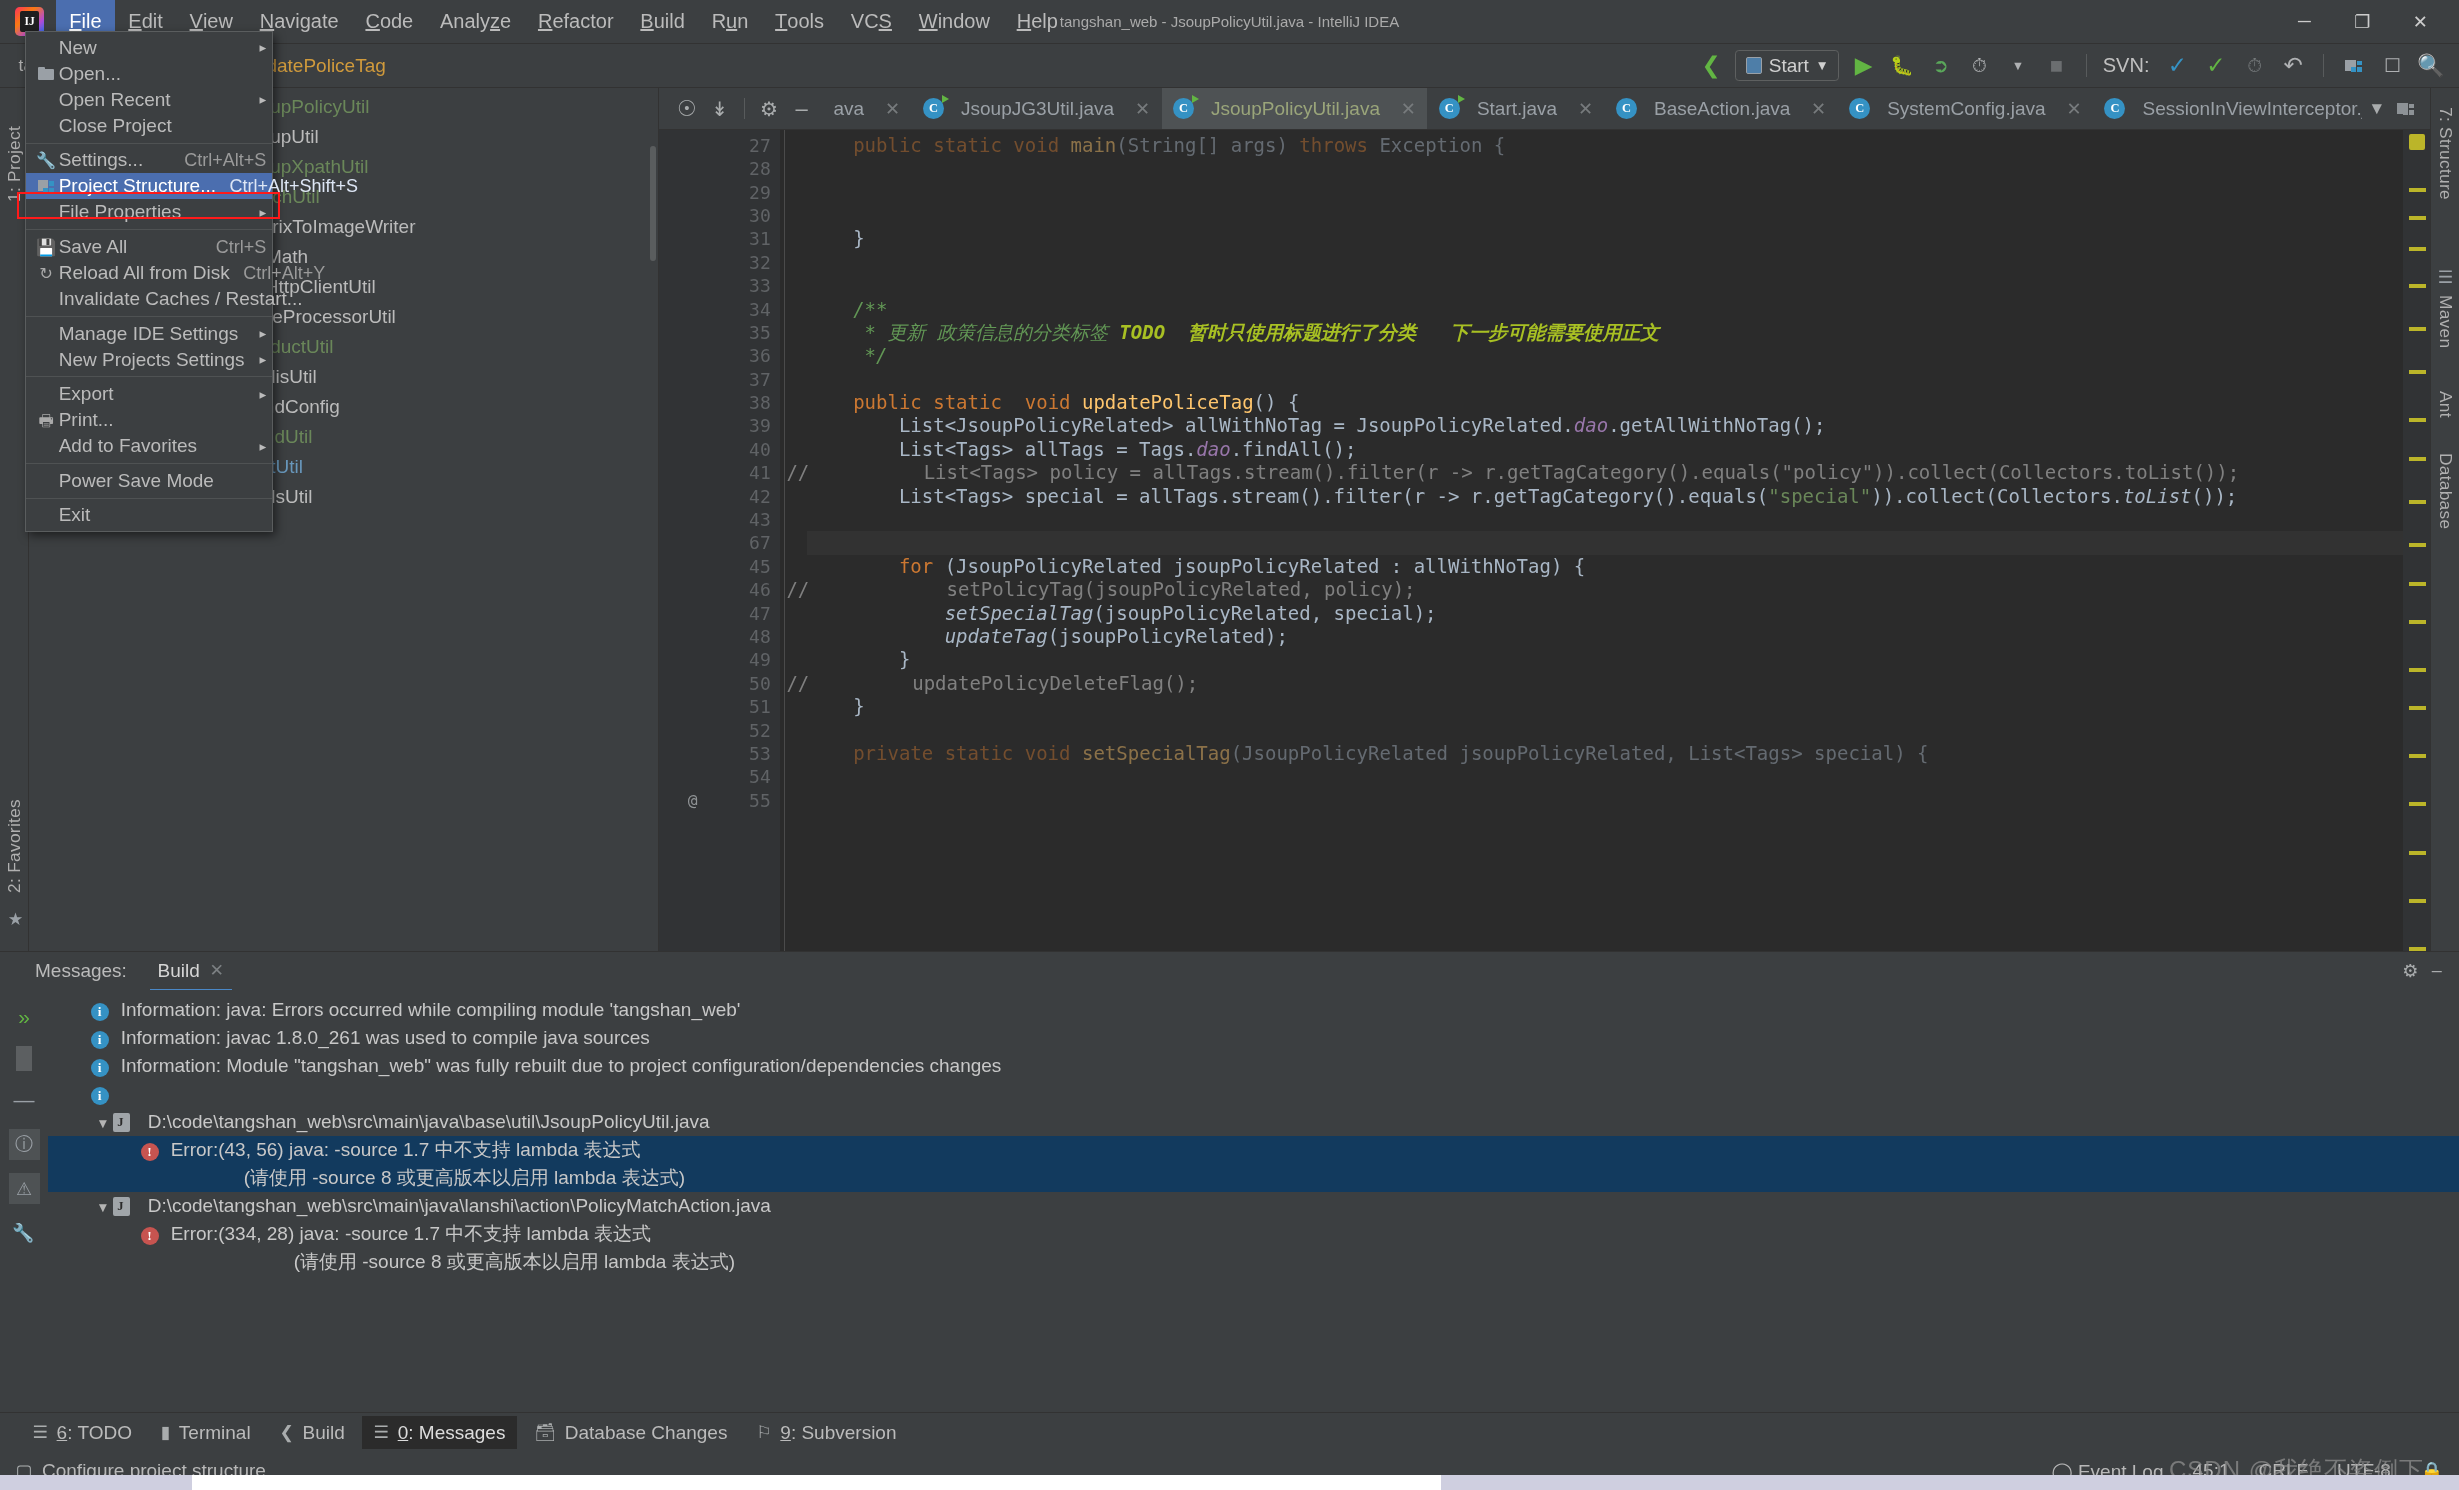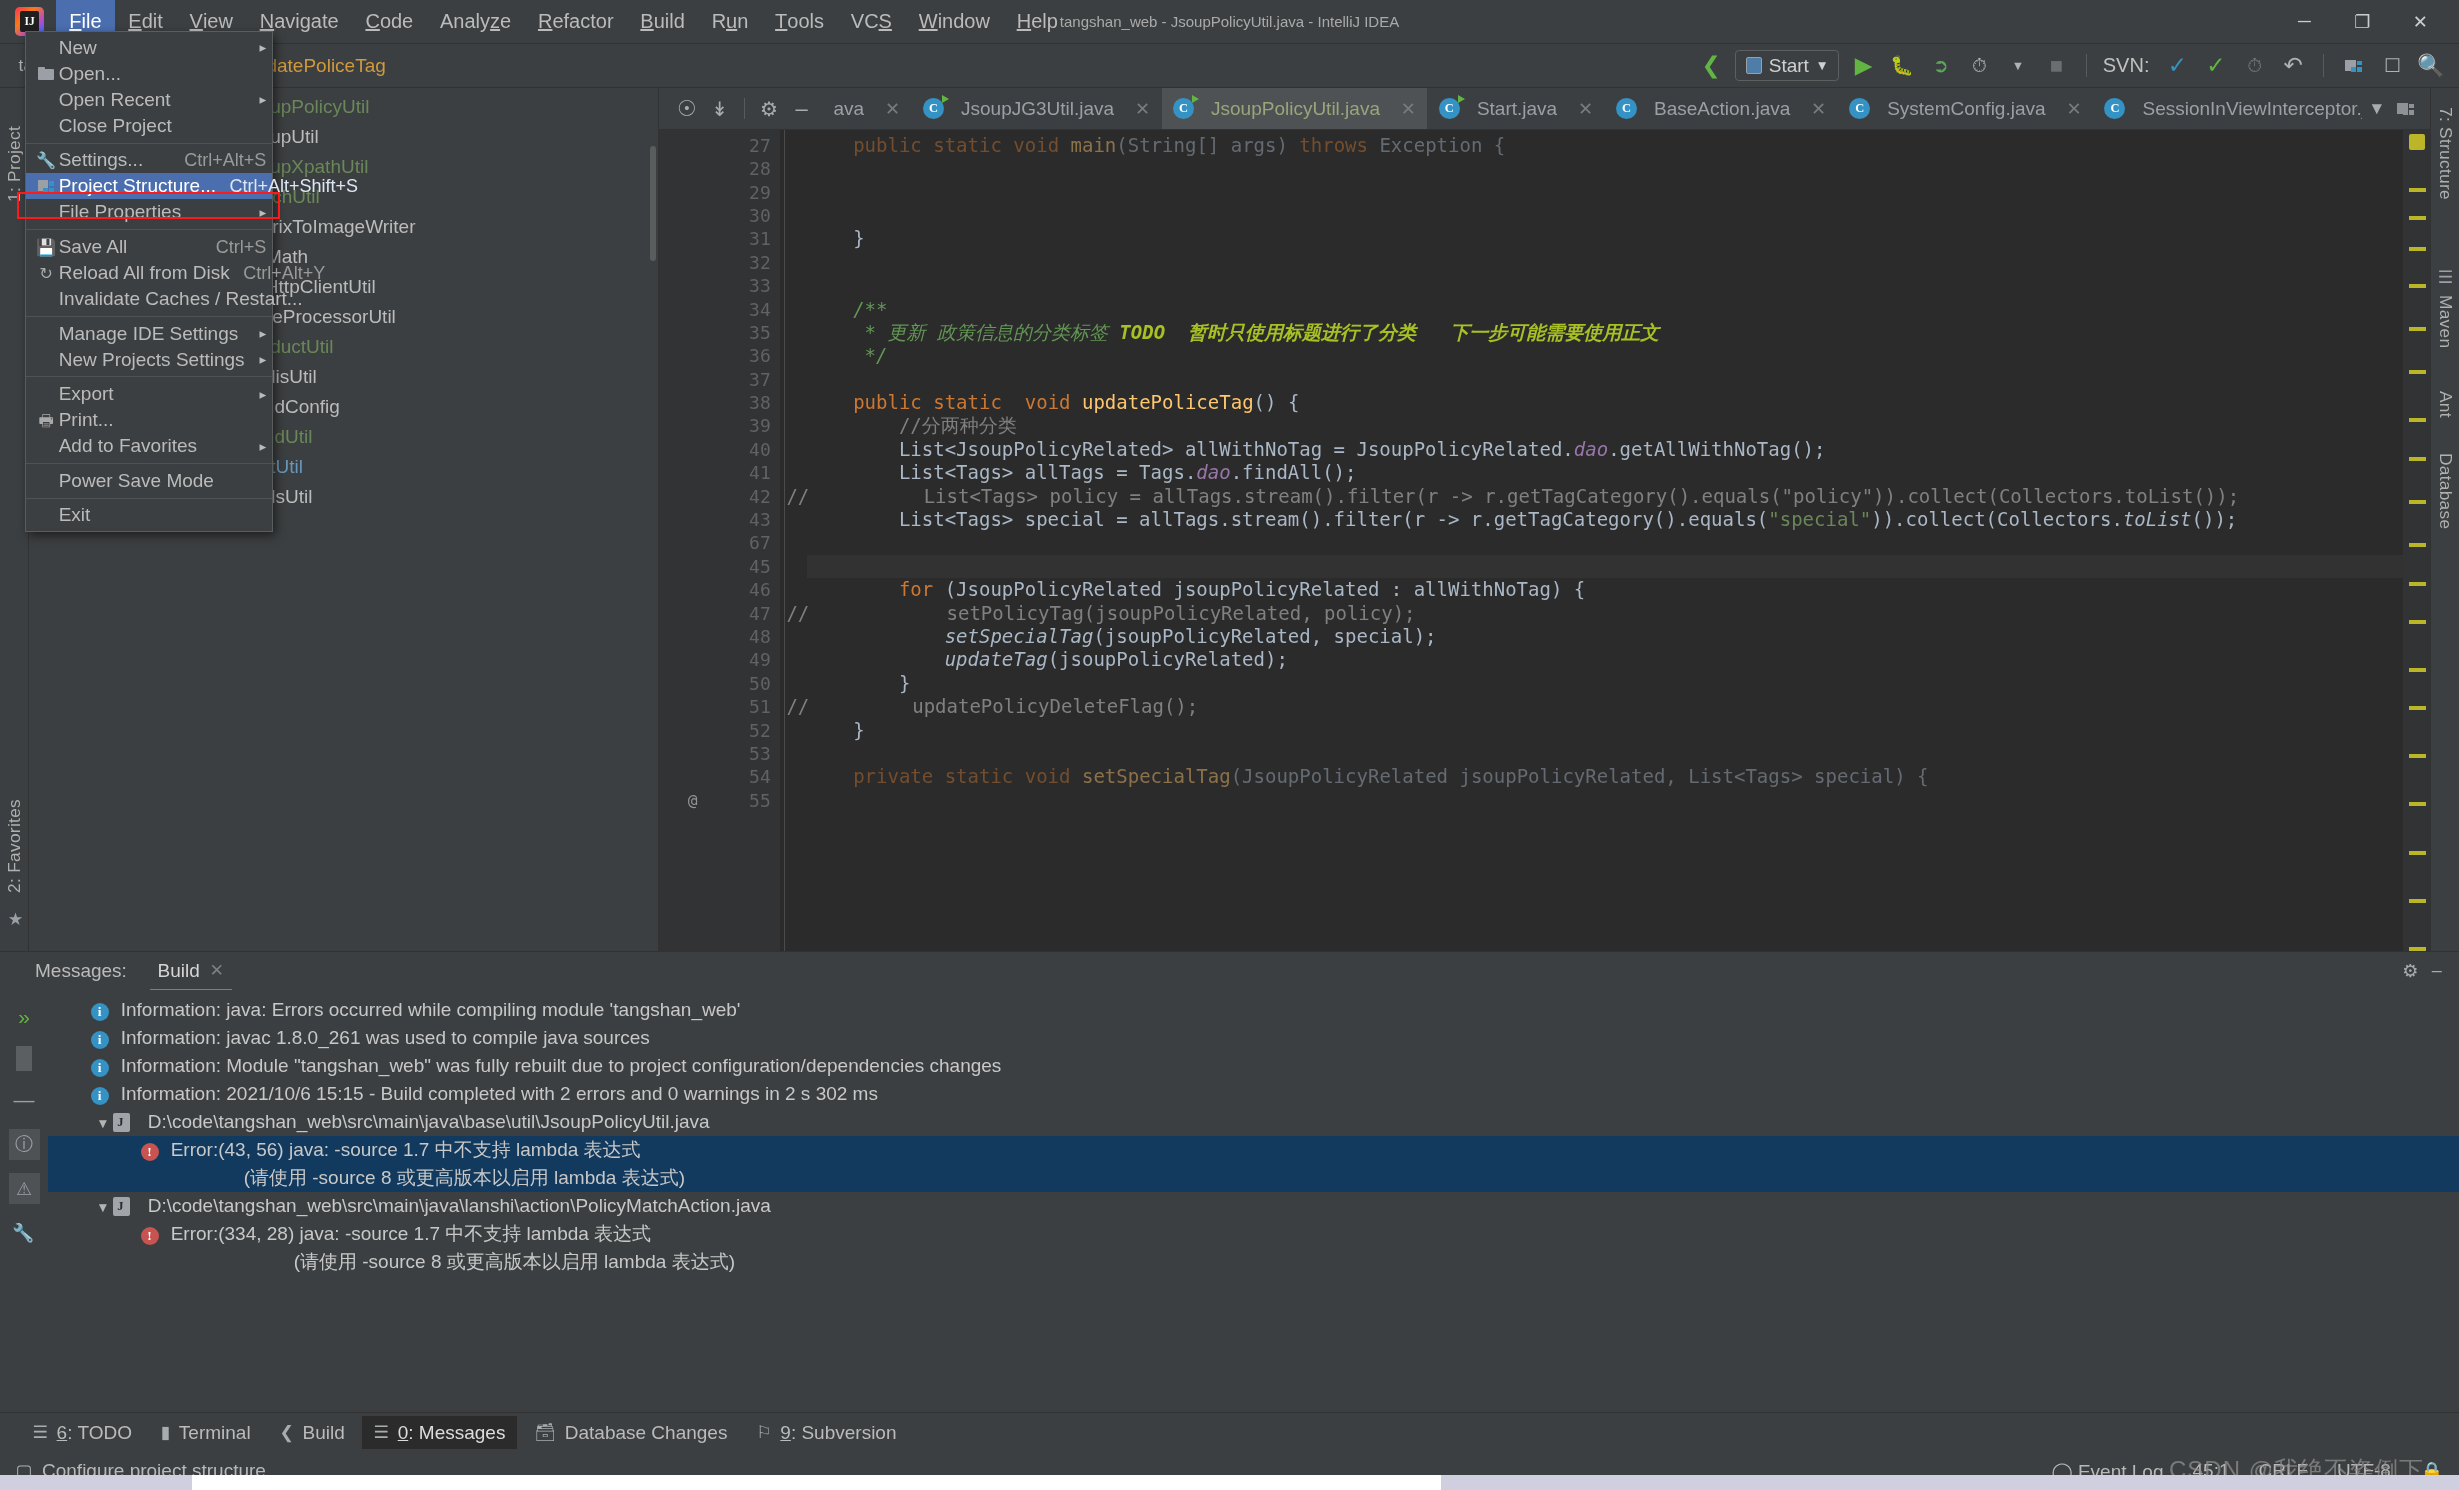--- a/index.html
+++ b/index.html
@@ -508,21 +508,20 @@
             <div class="cl">&nbsp;</div>
             <div class="cl">&nbsp;</div>
             <div class="cl">    }</div>
             <div class="cl">&nbsp;</div>
             <div class="cl">&nbsp;</div>
             <div class="cl">    <span class="doc">/**</span></div>
             <div class="cl">     <span class="doc">* 更新 政策信息的分类标签 </span><span class="todo">TODO  暂时只使用标题进行了分类   下一步可能需要使用正文</span></div>
             <div class="cl">     <span class="doc">*/</span></div>
             <div class="cl">&nbsp;</div>
             <div class="cl">    <span class="kw">public static</span>  <span class="kw">void</span> <span class="mth">updatePoliceTag</span>() {</div>
-            <div class="cl">        <span class="cmt">//分两种分类</span></div>
             <div class="cl">        List&lt;JsoupPolicyRelated&gt; allWithNoTag = JsoupPolicyRelated.<span class="fld">dao</span>.getAllWithNoTag();</div>
             <div class="cl">        List&lt;Tags&gt; allTags = Tags.<span class="fld">dao</span>.findAll();</div>
             <div class="cl"><span class="cmt" style="margin-left:-21px">//</span><span class="cmt">          List&lt;Tags&gt; policy = allTags.stream().filter(r -&gt; r.getTagCategory().equals("policy")).collect(Collectors.toList());</span></div>
             <div class="cl">        List&lt;Tags&gt; special = allTags.stream().filter(r -&gt; r.getTagCategory().equals(<span class="str">"special"</span>)).collect(Collectors.<span class="ital">toList</span>());</div>
             <div class="cl">&nbsp;</div>
             <div class="cl caretline">&nbsp;</div>
             <div class="cl">        <span class="kw">for</span> (JsoupPolicyRelated jsoupPolicyRelated : allWithNoTag) {</div>
             <div class="cl"><span class="cmt" style="margin-left:-21px">//</span><span class="cmt">            setPolicyTag(jsoupPolicyRelated, policy);</span></div>
             <div class="cl">            <span class="ital">setSpecialTag</span>(jsoupPolicyRelated, special);</div>
             <div class="cl">            <span class="ital">updateTag</span>(jsoupPolicyRelated);</div>
@@ -599,21 +598,20 @@
             <span style="margin-left: 7.7px; text-align: center;">Information: javac 1.8.0_261 was used to compile java sources</span>
           </div>
           <div class="mrow">
             <span class="m-ind" style="width: 38px; display: inline-block;"></span>
             <span class="m-ico"><span class="i-info">i</span></span>
             <span style="margin-left: 7.7px;">Information: Module "tangshan_web" was fully rebuilt due to project configuration/dependencies changes</span>
           </div>
           <div class="mrow">
             <span class="m-ind" style="width: 38px; display: inline-block;"></span>
             <span class="m-ico"><span class="i-info">i</span></span>
-            <span style="margin-left: 7.7px;">Information: 2021/10/6 15:15 - Build completed with 2 errors and 0 warnings in 2 s 302 ms</span>
           </div>
           <div class="mrow">
             <span class="m-ind" style="width: 38px; display: inline-block;"></span>
             <span class="m-ico" style="width: 54px;"><span class="tri">▼</span><span class="jf-ico"></span></span>
             <span style="margin-left: 7.7px;">D:\code\tangshan_web\src\main\java\base\util\JsoupPolicyUtil.java</span>
           </div>
           <div class="mrow sel">
             <span class="m-ind" style="width: 88px; display: inline-block;"></span>
             <span class="m-ico"><span class="i-err">!</span></span>
             <span style="margin-left: 7.7px;">Error:(43, 56)  java: -source 1.7 中不支持 lambda 表达式</span>

